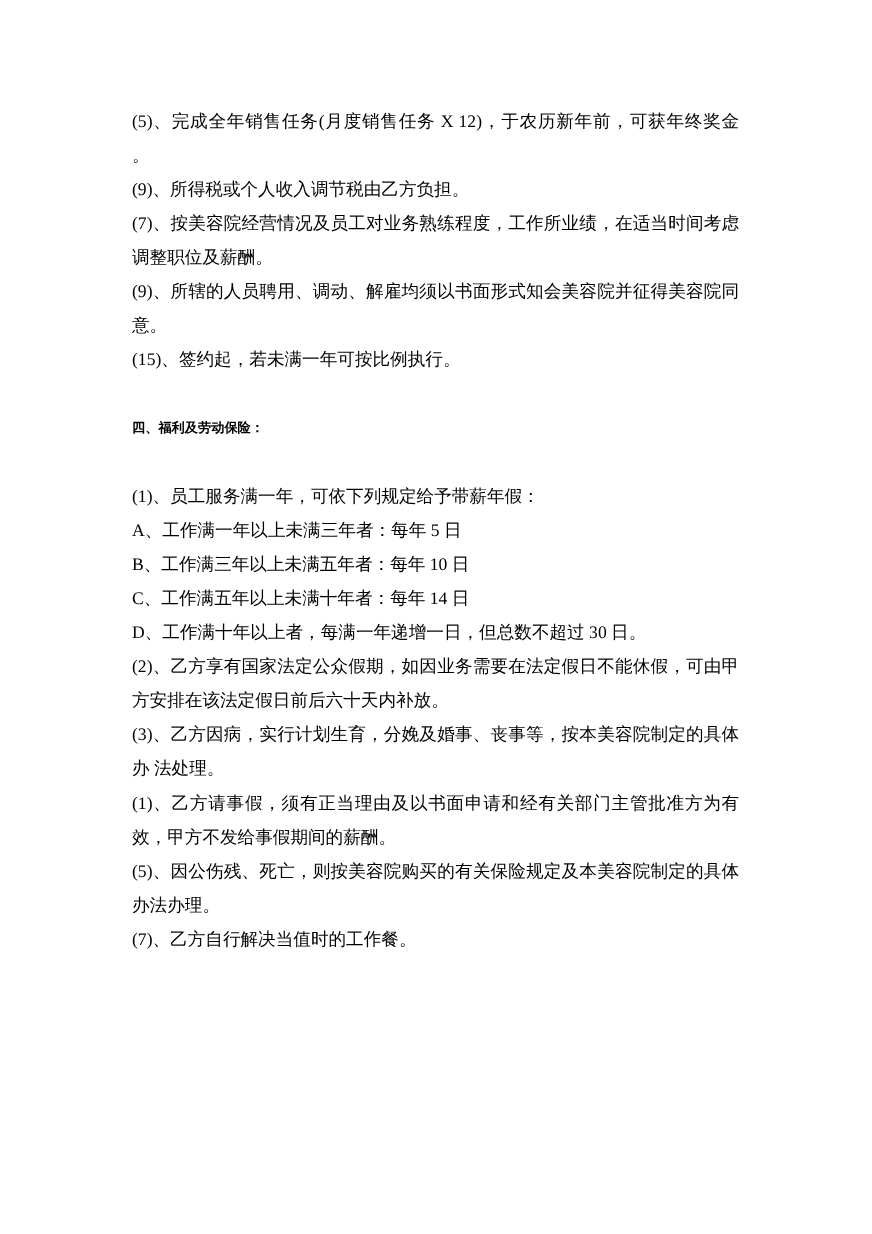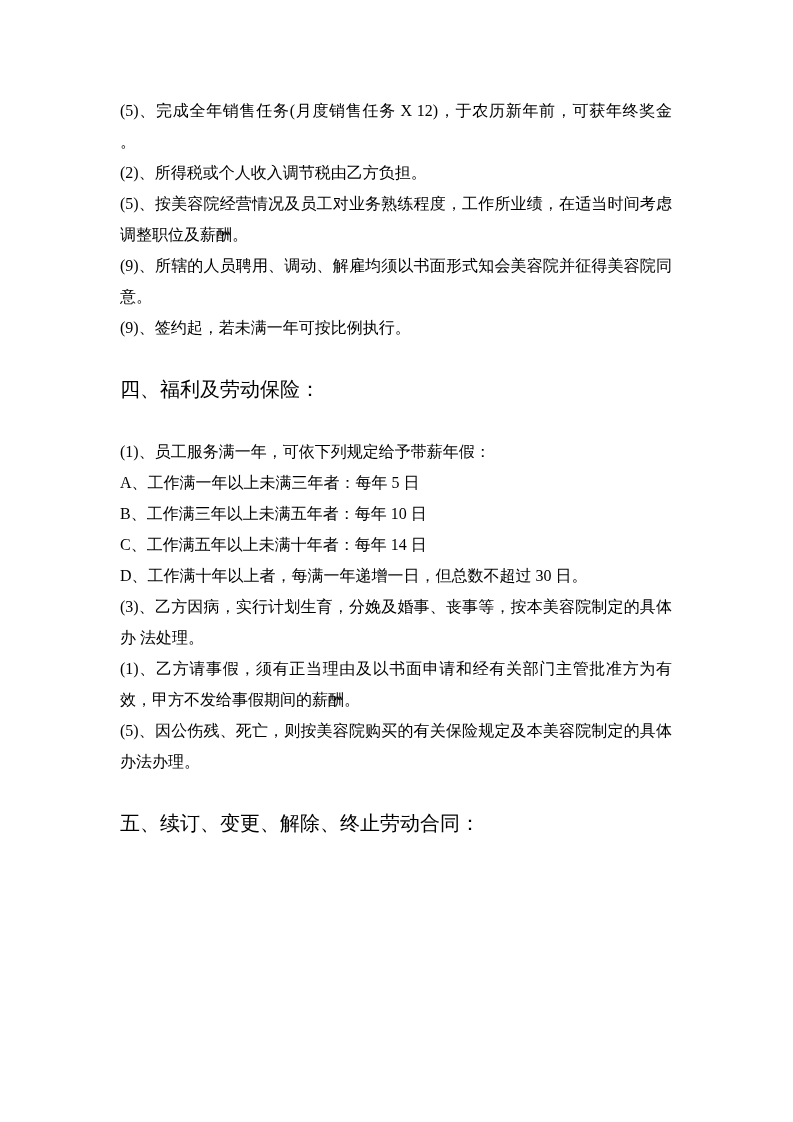--- a/index.html
+++ b/index.html
@@ -20,43 +20,45 @@
     line-height: 31px;
     overflow: hidden;
   }
   .para {
     margin: 0;
     text-align: justify;
     word-break: break-all;
   }
   .heading {
     margin: 31px 0;
-    font-size: 20px;
-    font-weight: normal;
+    font-size: 12px;
+    font-weight: bold;
     line-height: 31px;
     text-align: left;
   }
 </style>
 </head>
 <body>
 
 <div class="page">
 
   <p class="para">(5)、完成全年销售任务(月度销售任务 X 12)，于农历新年前，可获年终奖金　　。</p>
-  <p class="para">(2)、所得税或个人收入调节税由乙方负担。</p>
-  <p class="para">(5)、按美容院经营情况及员工对业务熟练程度，工作所业绩，在适当时间考虑调整职位及薪酬。</p>
+  <p class="para">(9)、所得税或个人收入调节税由乙方负担。</p>
+  <p class="para">(7)、按美容院经营情况及员工对业务熟练程度，工作所业绩，在适当时间考虑调整职位及薪酬。</p>
   <p class="para">(9)、所辖的人员聘用、调动、解雇均须以书面形式知会美容院并征得美容院同意。</p>
-  <p class="para">(9)、签约起，若未满一年可按比例执行。</p>
+  <p class="para">(15)、签约起，若未满一年可按比例执行。</p>
 
   <h2 class="heading">四、福利及劳动保险：</h2>
 
   <p class="para">(1)、员工服务满一年，可依下列规定给予带薪年假：</p>
   <p class="para">A、工作满一年以上未满三年者：每年 5 日</p>
   <p class="para">B、工作满三年以上未满五年者：每年 10 日</p>
   <p class="para">C、工作满五年以上未满十年者：每年 14 日</p>
   <p class="para">D、工作满十年以上者，每满一年递增一日，但总数不超过 30 日。</p>
+  <p class="para">(2)、乙方享有国家法定公众假期，如因业务需要在法定假日不能休假，可由甲方安排在该法定假日前后六十天内补放。</p>
   <p class="para">(3)、乙方因病，实行计划生育，分娩及婚事、丧事等，按本美容院制定的具体办 法处理。</p>
   <p class="para">(1)、乙方请事假，须有正当理由及以书面申请和经有关部门主管批准方为有效，甲方不发给事假期间的薪酬。</p>
   <p class="para">(5)、因公伤残、死亡，则按美容院购买的有关保险规定及本美容院制定的具体办法办理。</p>
+  <p class="para">(7)、乙方自行解决当值时的工作餐。</p>
 
   <h2 class="heading">五、续订、变更、解除、终止劳动合同：</h2>
 
 </div>
 
 </body></html>

